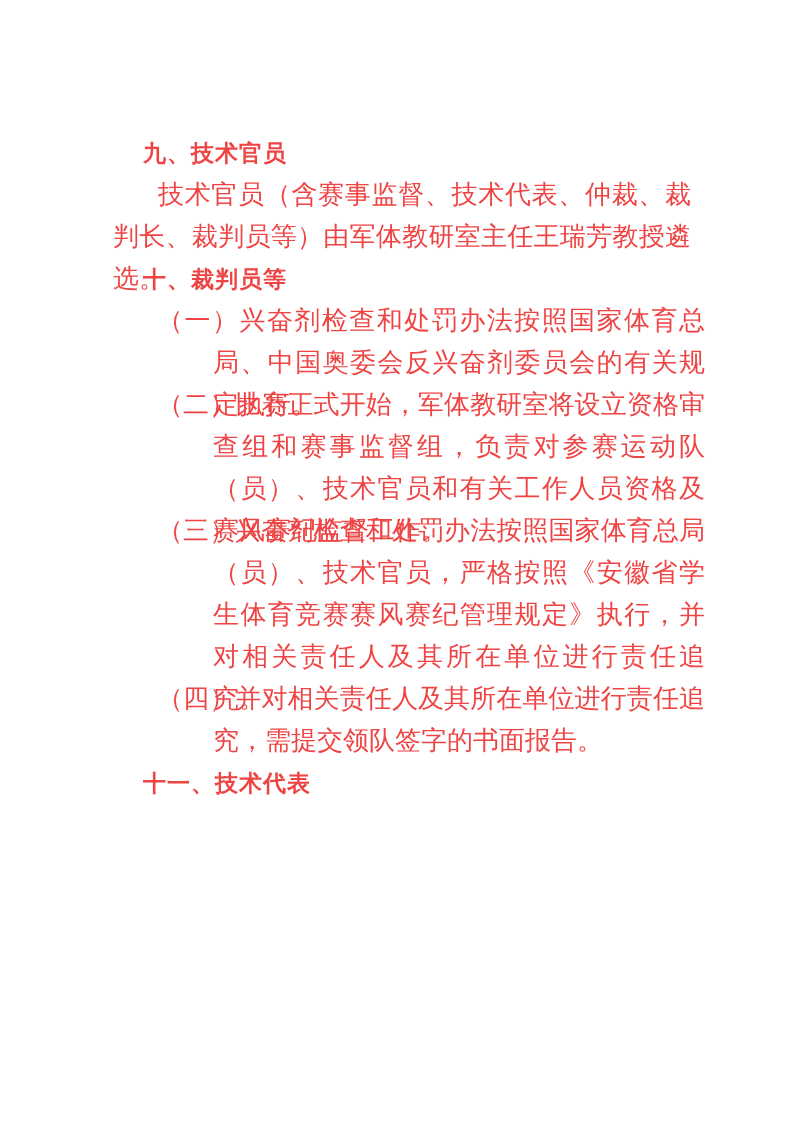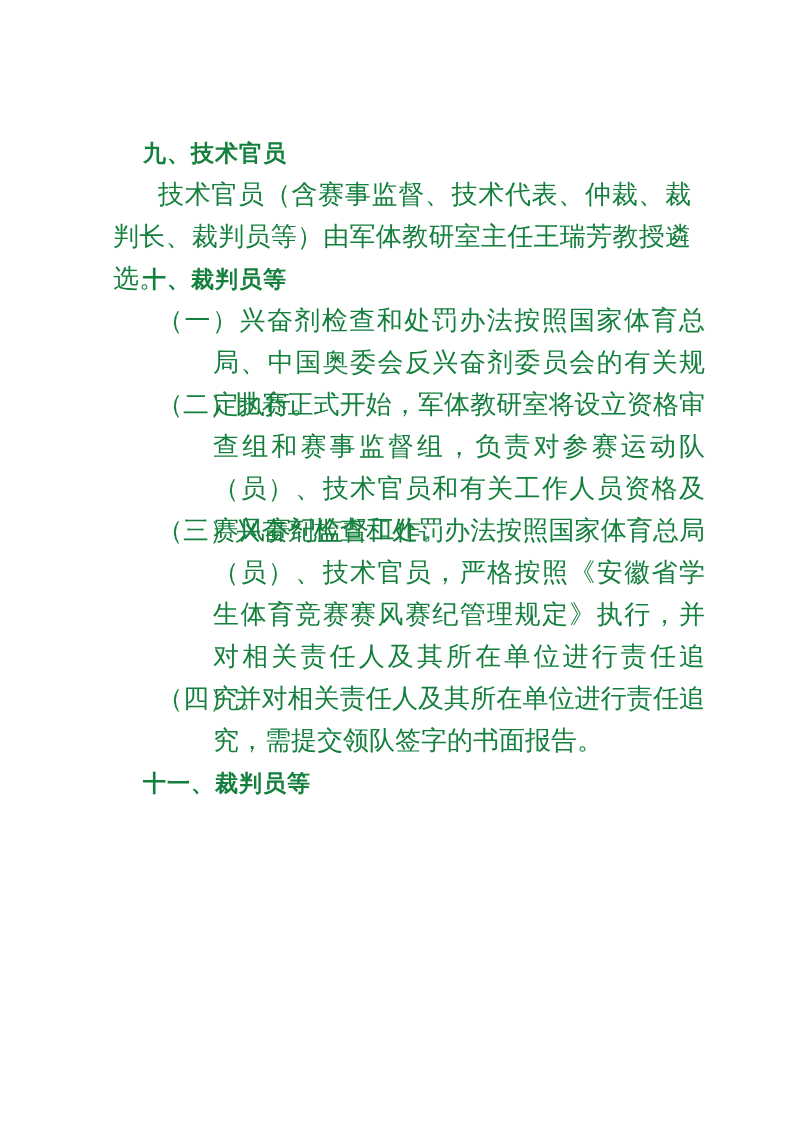--- a/index.html
+++ b/index.html
@@ -7,21 +7,21 @@
     padding: 0;
     background: #ffffff;
   }
   .page {
     position: relative;
     width: 793px;
     height: 1122px;
     background: #ffffff;
     overflow: hidden;
     font-family: "Liberation Serif", "DejaVu Serif", serif;
-    color: #15803d;
+    color: #ef4444;
   }
   .block {
     position: absolute;
     font-size: 26px;
     line-height: 42px;
     text-align: justify;
     text-justify: inter-character;
   }
   .heading {
     position: absolute;
@@ -55,16 +55,16 @@
   <div class="heading heading-2">十、裁判员等</div>
 
   <div class="block list-item li-1">（一）兴奋剂检查和处罚办法按照国家体育总局、中国奥委会反兴奋剂委员会的有关规定执行。</div>
 
   <div class="block list-item li-2">（二）比赛正式开始，军体教研室将设立资格审查组和赛事监督组，负责对参赛运动队（员）、技术官员和有关工作人员资格及赛风赛纪监督工作。</div>
 
   <div class="block list-item li-3">（三）兴奋剂检查和处罚办法按照国家体育总局（员）、技术官员，严格按照《安徽省学生体育竞赛赛风赛纪管理规定》执行，并对相关责任人及其所在单位进行责任追究。</div>
 
   <div class="block list-item li-4">（四）并对相关责任人及其所在单位进行责任追究，需提交领队签字的书面报告。</div>
 
-  <div class="heading heading-3">十一、裁判员等</div>
+  <div class="heading heading-3">十一、技术代表</div>
 
 
 </div>
 
 </body></html>

